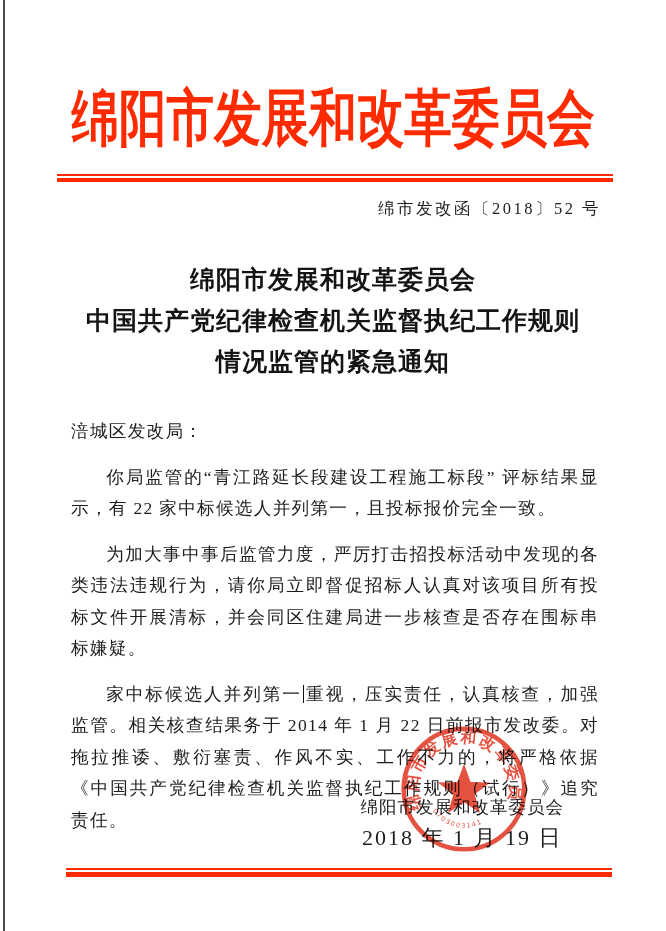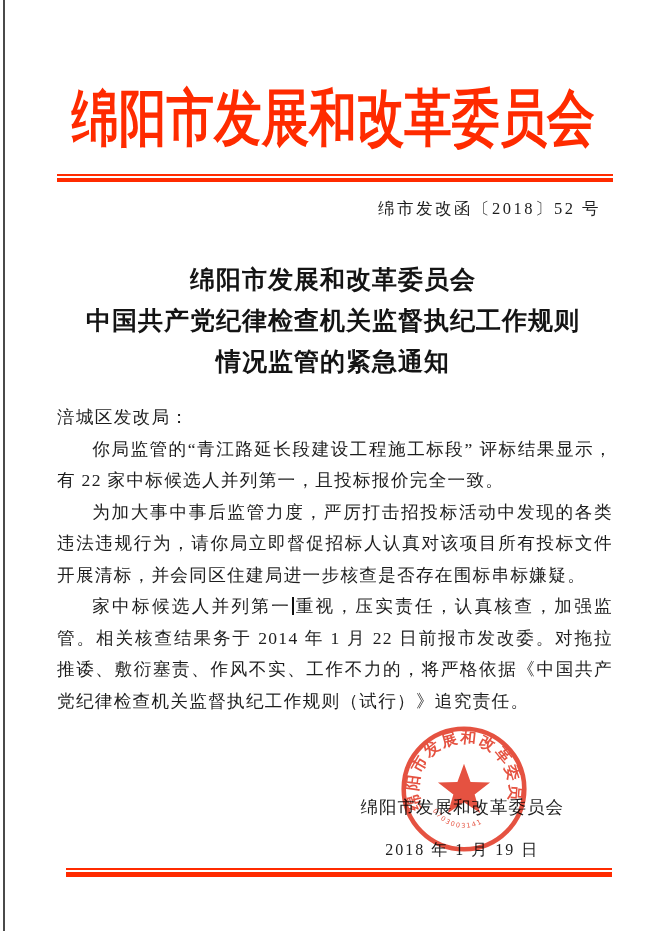--- a/index.html
+++ b/index.html
@@ -29,31 +29,31 @@
   }
   .doc-title{
     position:absolute;top:259px;left:30px;width:606px;text-align:center;
     font-weight:bold;font-size:25px;line-height:41px;letter-spacing:1px;color:#141414;
   }
   .body-text{
     position:absolute;top:402px;left:57px;width:556px;
     font-size:17.6px;line-height:31.5px;letter-spacing:1.3px;
     text-align:justify;color:#1d1d1d;
   }
-  .body-text p{margin:0;text-indent:2em;}
+  .body-text p{margin:14px;text-indent:2em;}
   .body-text p.recipient{text-indent:0;}
   .caret{
     display:inline-block;width:1.5px;height:18px;background:#111;
     vertical-align:-3px;margin:0 1px;
   }
   .signature{
     position:absolute;top:795px;right:110px;text-align:center;
     font-size:17.5px;letter-spacing:1px;line-height:24px;
   }
-  .signature .sig-date{margin-top:19px;font-size:16px;letter-spacing:2px;text-align:center;}
+  .signature .sig-date{margin-top:7px;font-size:22px;letter-spacing:2px;text-align:center;}
   .seal{
     position:absolute;left:388px;top:713px;width:152px;height:152px;
     mix-blend-mode:multiply;opacity:0.88;
   }
 </style>
 </head>
 <body>
 
 <div class="page">
   <div class="left-border"></div>

